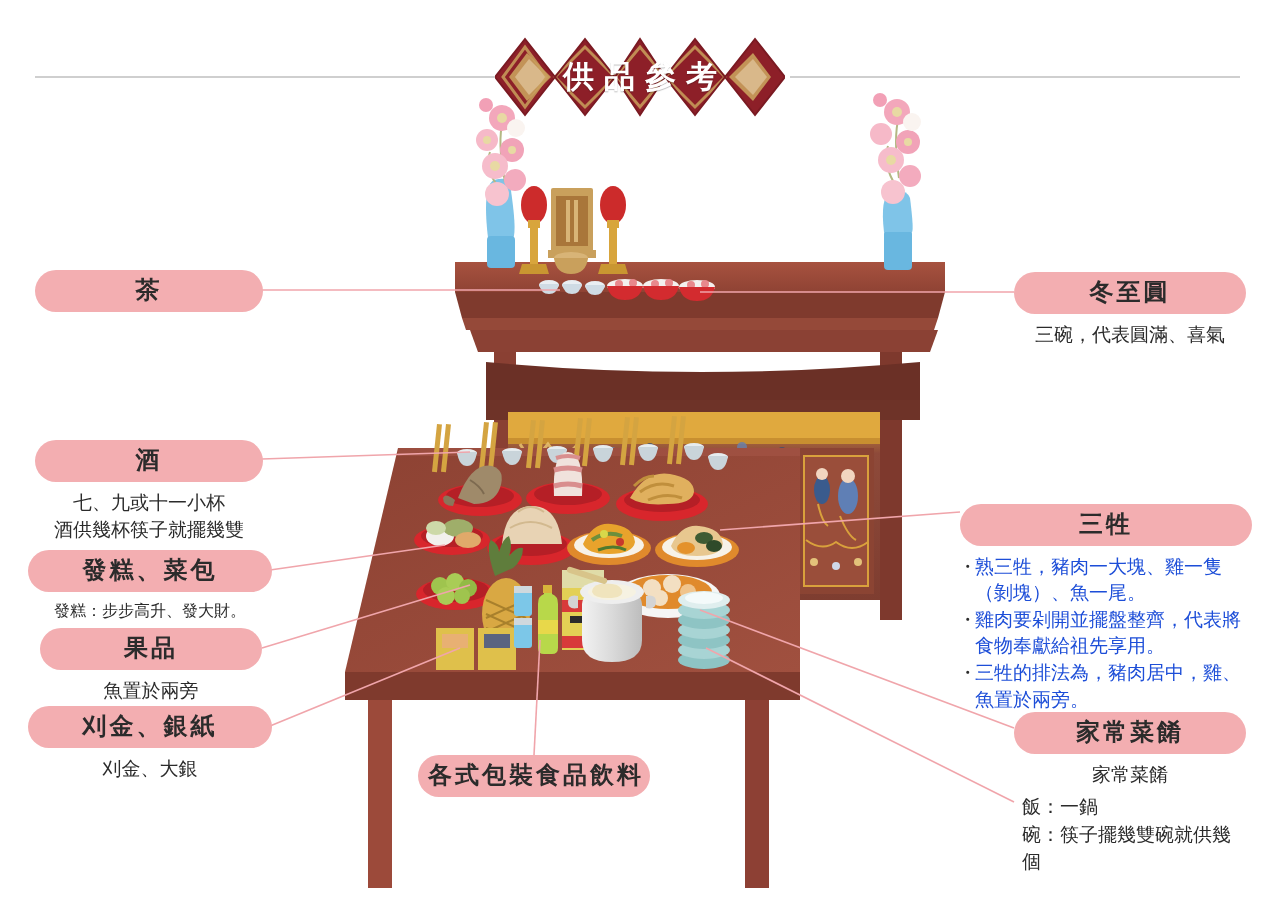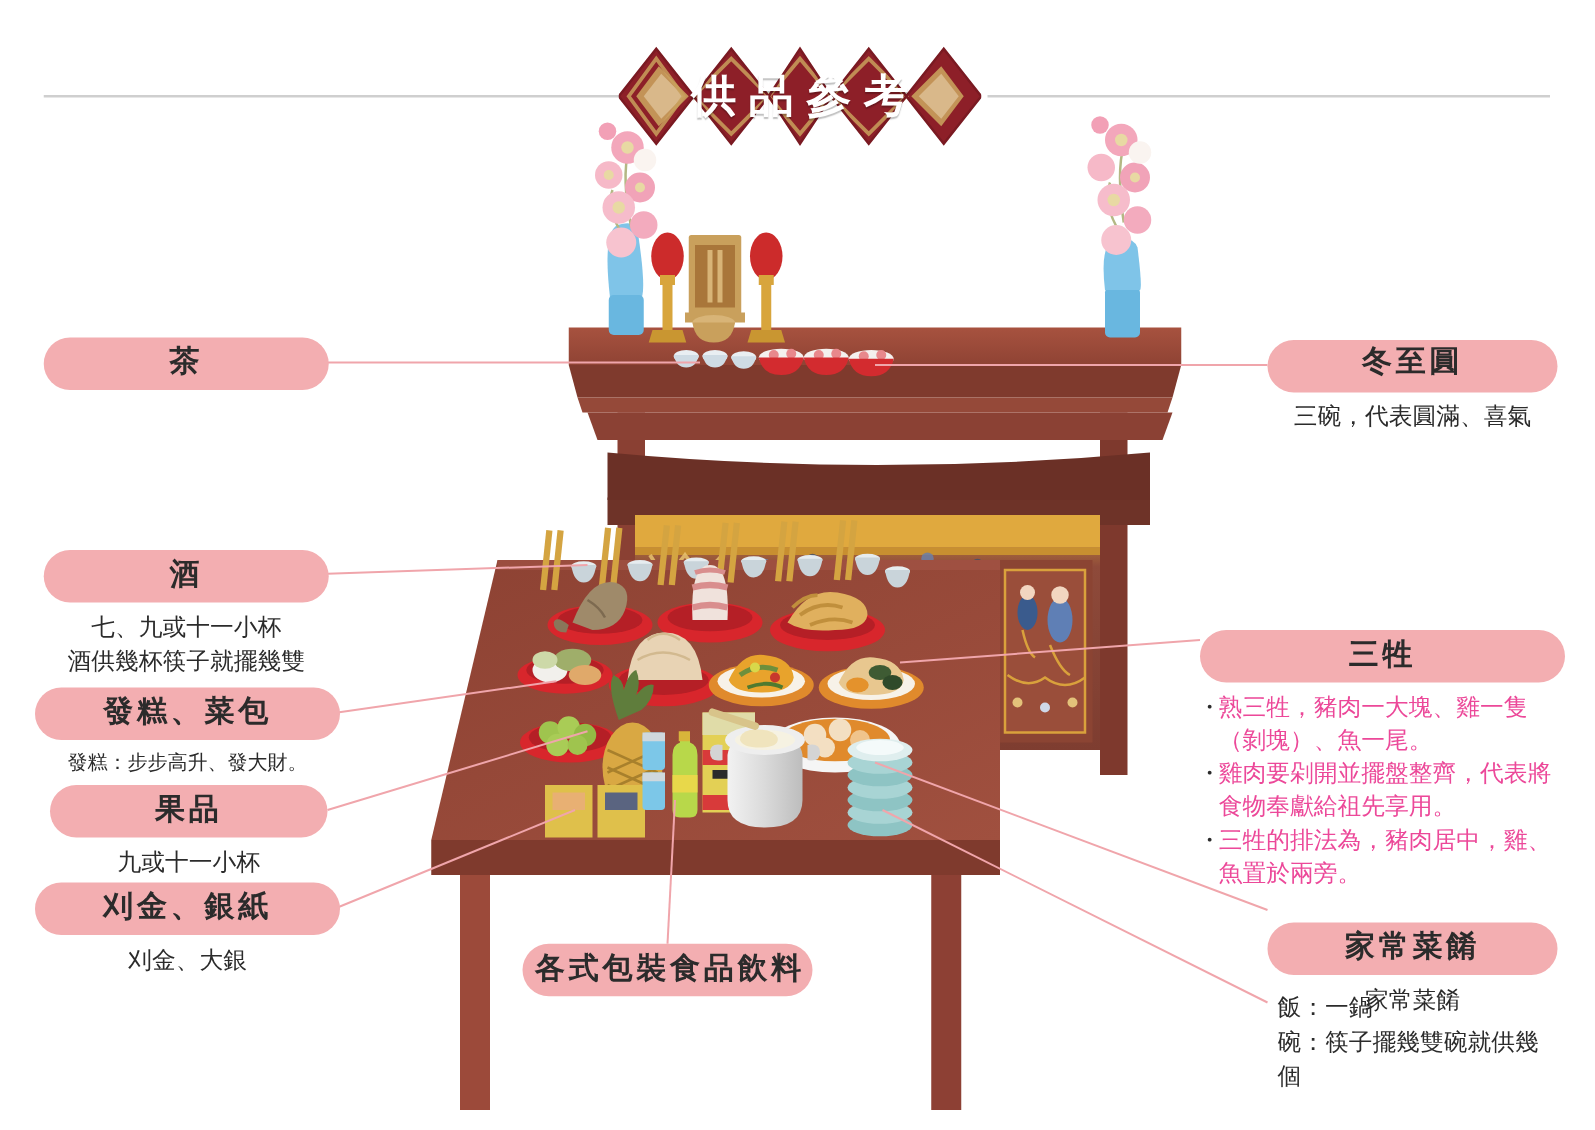--- a/index.html
+++ b/index.html
@@ -32,21 +32,21 @@
     position: absolute;
     left: 495px; top: 35px;
     width: 290px; height: 84px;
   }
   #banner svg { display: block; }
   #banner-text {
     position: absolute;
     left: 0; top: 0; width: 290px; height: 84px;
     display: flex; align-items: center; justify-content: center;
     color: #ffffff;
-    font-size: 36px;
+    font-size: 31px;
     font-weight: bold;
     letter-spacing: 10px;
     text-indent: 10px;
     font-family: "Liberation Serif", "DejaVu Serif", serif;
     text-shadow: 0 1px 1px rgba(0,0,0,.25);
     pointer-events: none;
   }
 
   
   #connectors {
@@ -83,21 +83,21 @@
     font-size: 19px;
     line-height: 1.45;
     margin-top: 7px;
     white-space: pre-line;
   }
   .sub.small { font-size: 16px; }
   ul.bullets {
     list-style: none;
     margin: 8px 0 0 0;
     padding: 0;
-    color: #ec4899;
+    color: #1d4ed8;
     font-size: 19px;
     line-height: 1.38;
     text-align: left;
   }
   ul.bullets li {
     position: relative;
     padding-left: 15px;
     margin-bottom: 1px;
   }
   ul.bullets li::before {
@@ -107,23 +107,23 @@
     color: #2b2b2b;
   }
 
   
   #c-tea        { left: 35px;  top: 270px; width: 228px; }
   #c-wine       { left: 35px;  top: 440px; width: 228px; }
   #c-cake       { left: 28px;  top: 550px; width: 244px; }
   #c-fruit      { left: 40px;  top: 628px; width: 222px; }
   #c-paper      { left: 28px;  top: 706px; width: 244px; }
   #c-packaged   { left: 418px; top: 755px; width: 232px; }
-  #c-tangyuan   { left: 1014px;top: 272px; width: 232px; font-family: Liberation Mono, monospace; }
+  #c-tangyuan   { left: 1014px;top: 272px; width: 232px; }
   #c-sansheng   { left: 960px; top: 492px; width: 292px; }
-  #c-homedish   { left: 1014px;top: 738px; width: 232px; }
+  #c-homedish   { left: 1014px;top: 712px; width: 232px; }
   #c-rice       { left: 1014px;top: 786px; width: 232px; }
 
   #c-sansheng .pill { margin-bottom: 2px; margin-top: 12px; }
   #c-rice .sub { text-align: left; padding-left: 8px; }
 </style>
 </head>
 <body>
 
 <div id="stage">
 
@@ -498,21 +498,21 @@
 酒供幾杯筷子就擺幾雙</div>
   </div>
 
   <div class="callout" id="c-cake">
     <div class="pill">發糕、菜包</div>
     <div class="sub small">發糕：步步高升、發大財。</div>
   </div>
 
   <div class="callout" id="c-fruit">
     <div class="pill">果品</div>
-    <div class="sub">九或十一小杯</div>
+    <div class="sub">魚置於兩旁</div>
   </div>
 
   <div class="callout" id="c-paper">
     <div class="pill">刈金、銀紙</div>
     <div class="sub">刈金、大銀</div>
   </div>
 
   <div class="callout" id="c-packaged">
     <div class="pill">各式包裝食品飲料</div>
   </div>

